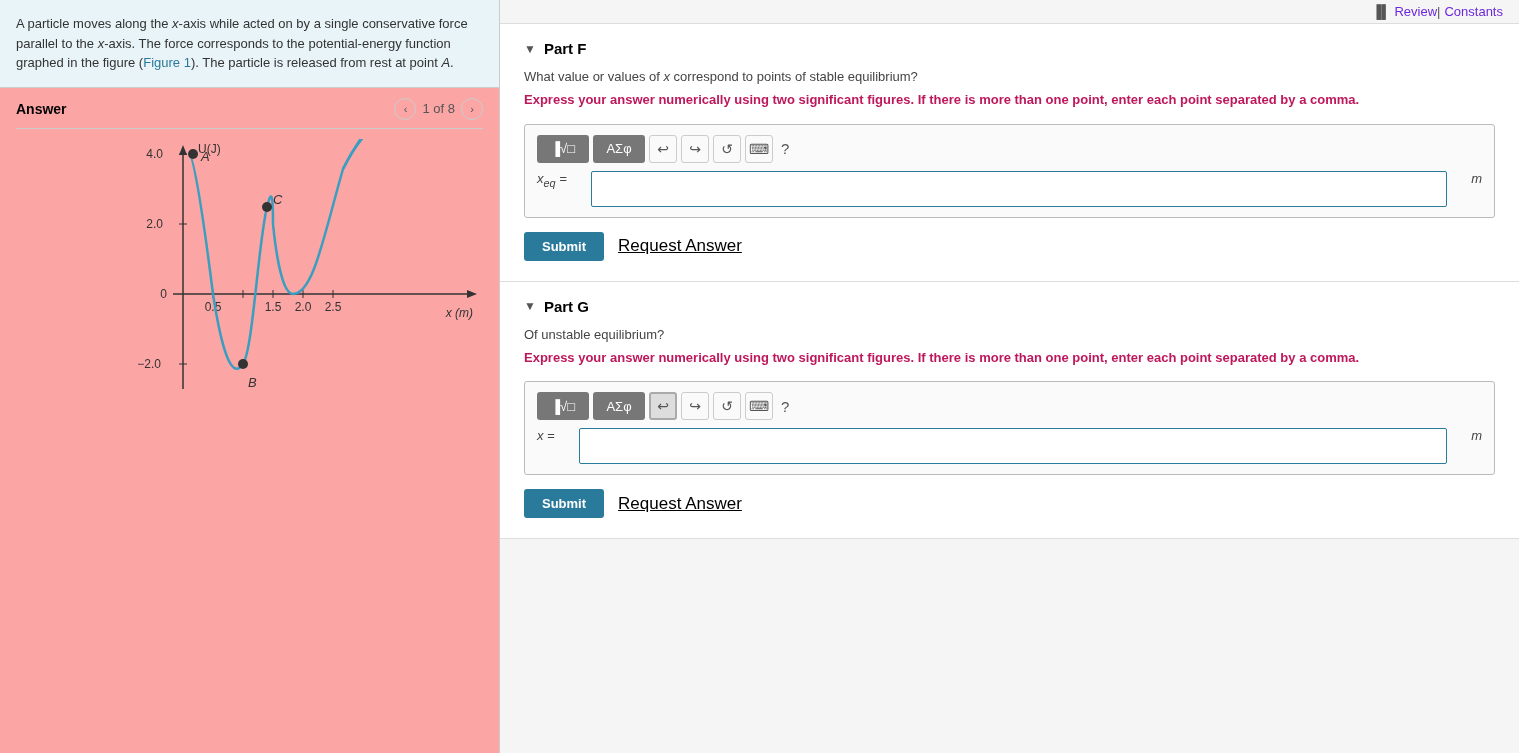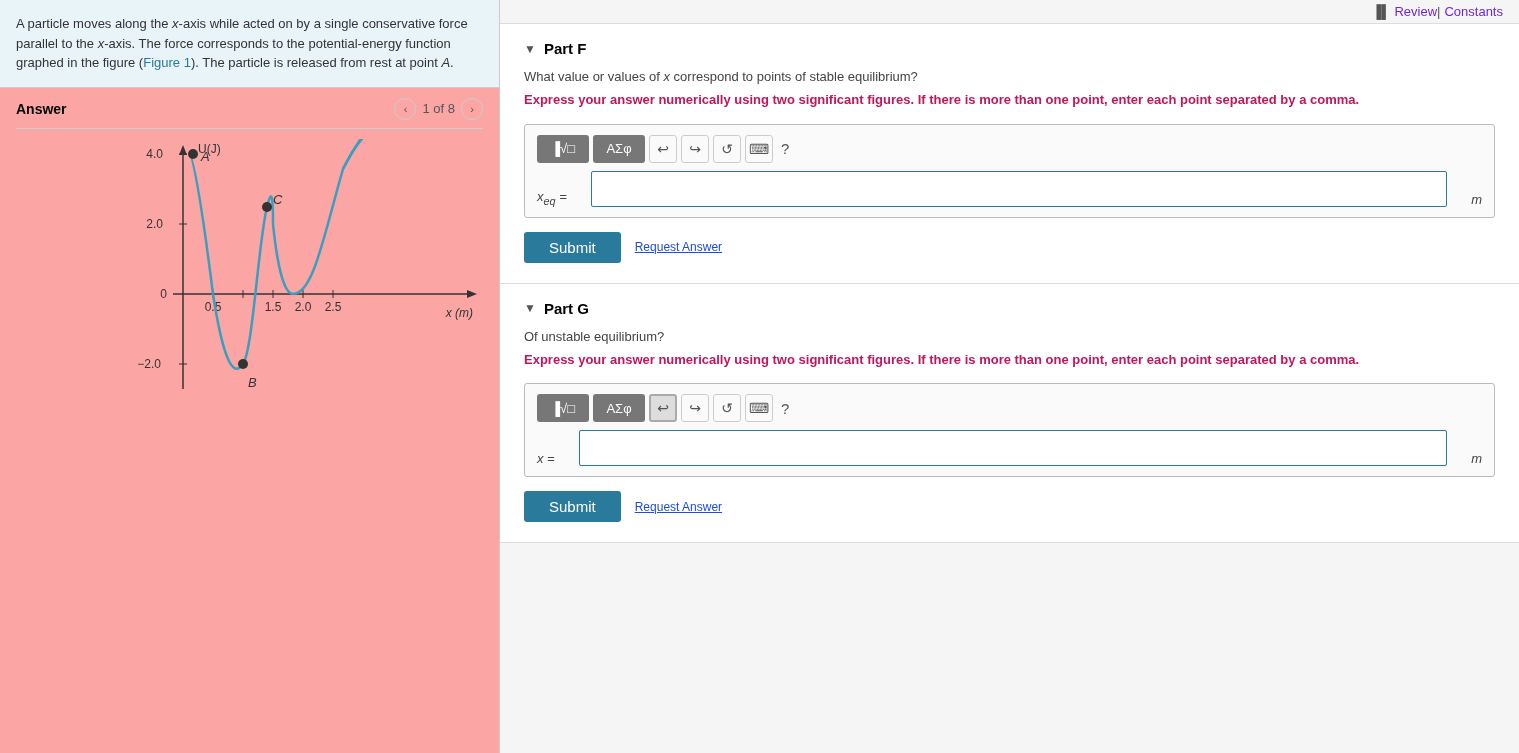--- a/index.html
+++ b/index.html
@@ -173,21 +173,21 @@
     .toolbar-help {
       background: none;
       border: none;
       font-size: 15px;
       color: #555;
       cursor: pointer;
       padding: 0 4px;
     }
     .input-row {
       display: flex;
-      align-items: flex-end;
+      align-items: flex-start;
       gap: 24px;
     }
     .input-label {
       font-size: 13px;
       color: #444;
       white-space: nowrap;
       font-style: italic;
     }
     .answer-input {
       flex: 1;
@@ -207,28 +207,28 @@
     .action-row {
       display: flex;
       align-items: center;
       gap: 14px;
     }
     .submit-btn {
       background: #2a7a9b;
       color: #fff;
       border: none;
       border-radius: 3px;
-      padding: 7px 25px;
-      font-size: 15px;
-      font-weight: normal;
+      padding: 7px 18px;
+      font-size: 13px;
+      font-weight: bold;
       cursor: pointer;
     }
     .request-link {
-      color: #1d4ed8;
-      font-size: 12px;
+      color: #000000;
+      font-size: 17px;
       cursor: pointer;
     }
   </style>
 </head>
 <body>
 
 <div class="left-panel">
   <div class="problem-text">
     A particle moves along the <em>x</em>-axis while acted on by a
     single conservative force parallel to the <em>x</em>-axis. The force

